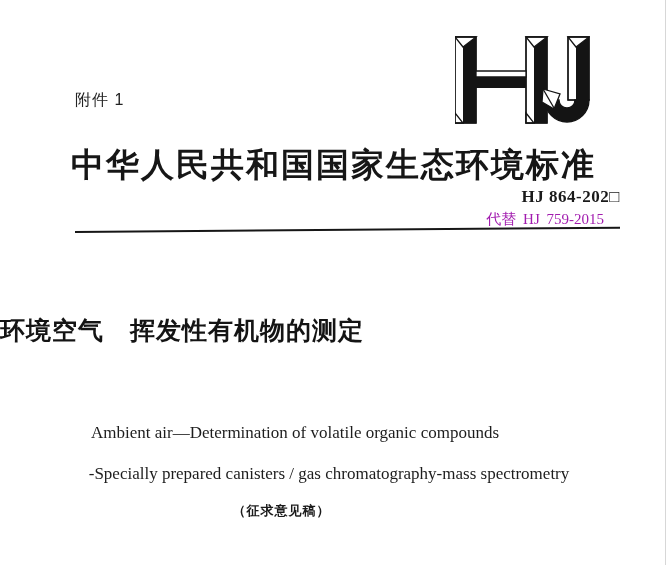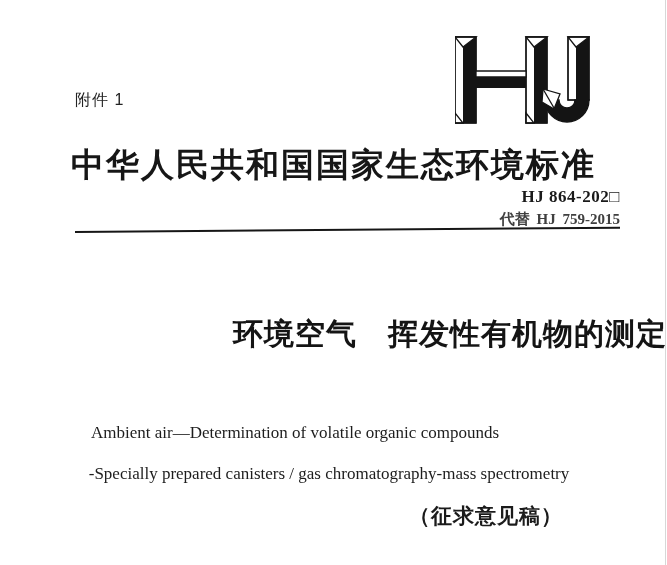--- a/index.html
+++ b/index.html
@@ -35,50 +35,50 @@
     font-weight: bold; font-size: 33px; letter-spacing: 2px;
     color: #161616; white-space: nowrap;
   }
   .std-number {
     position: absolute; right: 47px; top: 187px;
     font-family: "Liberation Serif", serif;
     font-weight: bold; font-size: 17px; color: #1a1a1a;
     letter-spacing: 0.5px;
   }
   .replaces {
-    position: absolute; right: 47px; top: 210px;
+    position: absolute; right: 63px; top: 210px;
     font-family: "Liberation Serif", serif;
-    font-weight: bold; font-size: 15px; color: #404040;
+    font-weight: normal; font-size: 15px; color: #a21caf;
     word-spacing: 3px;
   }
   .rule {
     position: absolute; left: 75px; top: 231px; width: 545px; height: 2px;
     background: #161616;
     transform: rotate(-0.45deg);
     transform-origin: left center;
   }
   .title-cn {
-    position: absolute; left: 0; width: 667px; text-align: right;
+    position: absolute; left: 0; width: 667px; text-align: left;
     font-family: "Liberation Sans", sans-serif;
-    font-weight: bold; font-size: 30px; color: #141414;
+    font-weight: bold; font-size: 25px; color: #141414;
     letter-spacing: 1px; white-space: pre;
   }
   .title-cn.l1 { top: 314px; }
   .title-cn.l2 { top: 357px; }
   .title-en {
     position: absolute; left: 0; width: 590px; text-align: center;
     font-family: "Liberation Serif", serif;
     font-size: 17px; color: #1d1d1d; white-space: nowrap;
   }
   .title-en.l1 { top: 423px; }
   .title-en.l2 { top: 464px; padding-left: 34px; }
   .draft {
-    position: absolute; left: 0; top: 502px; width: 563px; text-align: right;
+    position: absolute; left: 0; top: 502px; width: 563px; text-align: center;
     font-family: "Liberation Sans", sans-serif;
-    font-weight: bold; font-size: 21px; color: #1b1b1b; letter-spacing: 1px;
+    font-weight: bold; font-size: 13px; color: #1b1b1b; letter-spacing: 1px;
   }
   svg .ink { stroke: #141414; stroke-width: 1.3; stroke-linejoin: miter; }
 </style>
 </head>
 <body>
 
 <div class="page">
 
   <div class="edge-right"></div>
 

